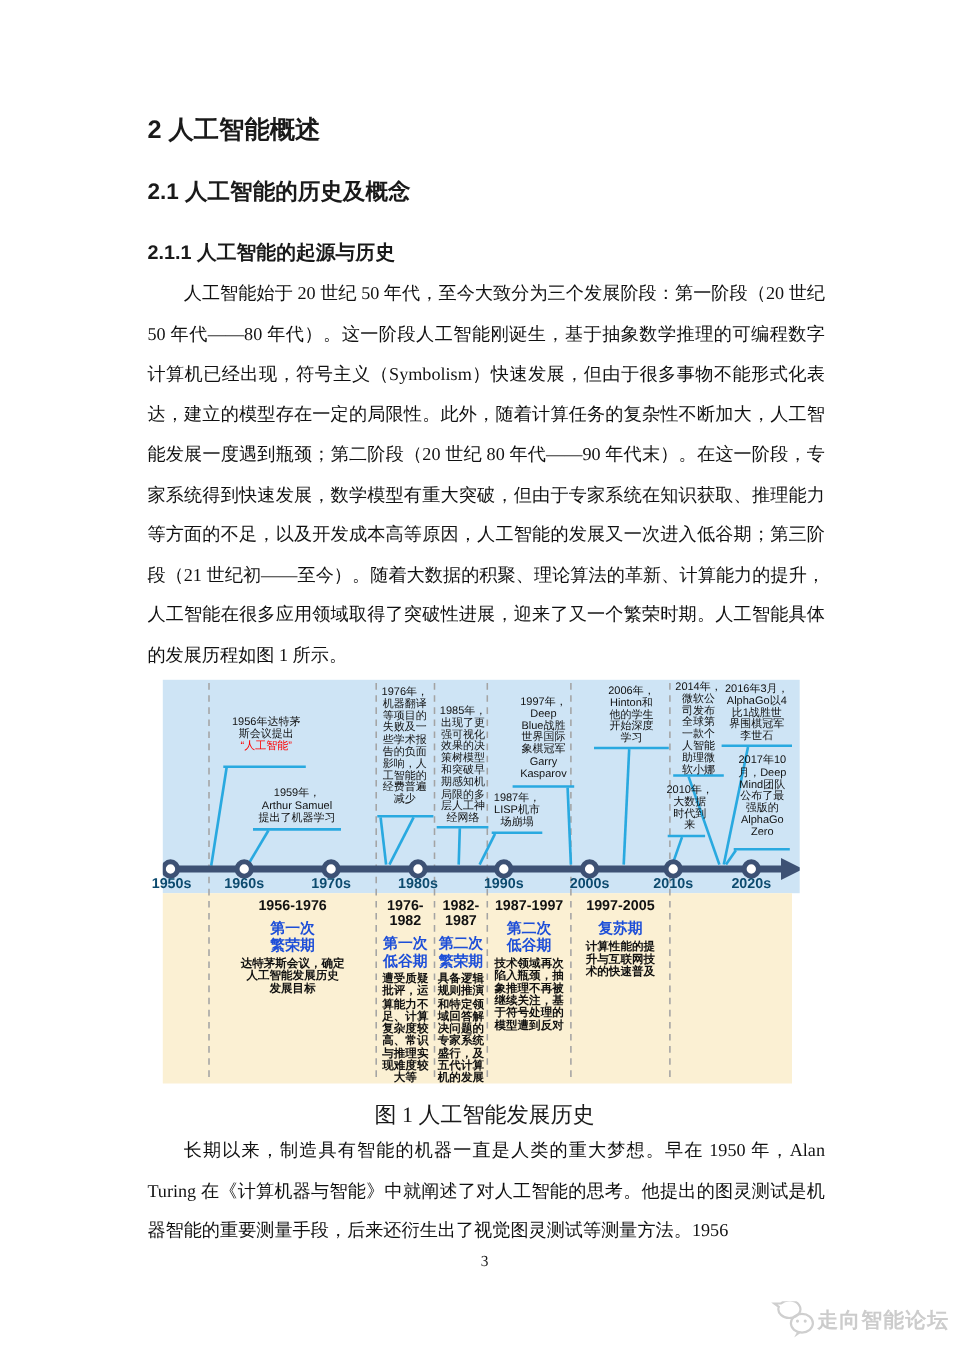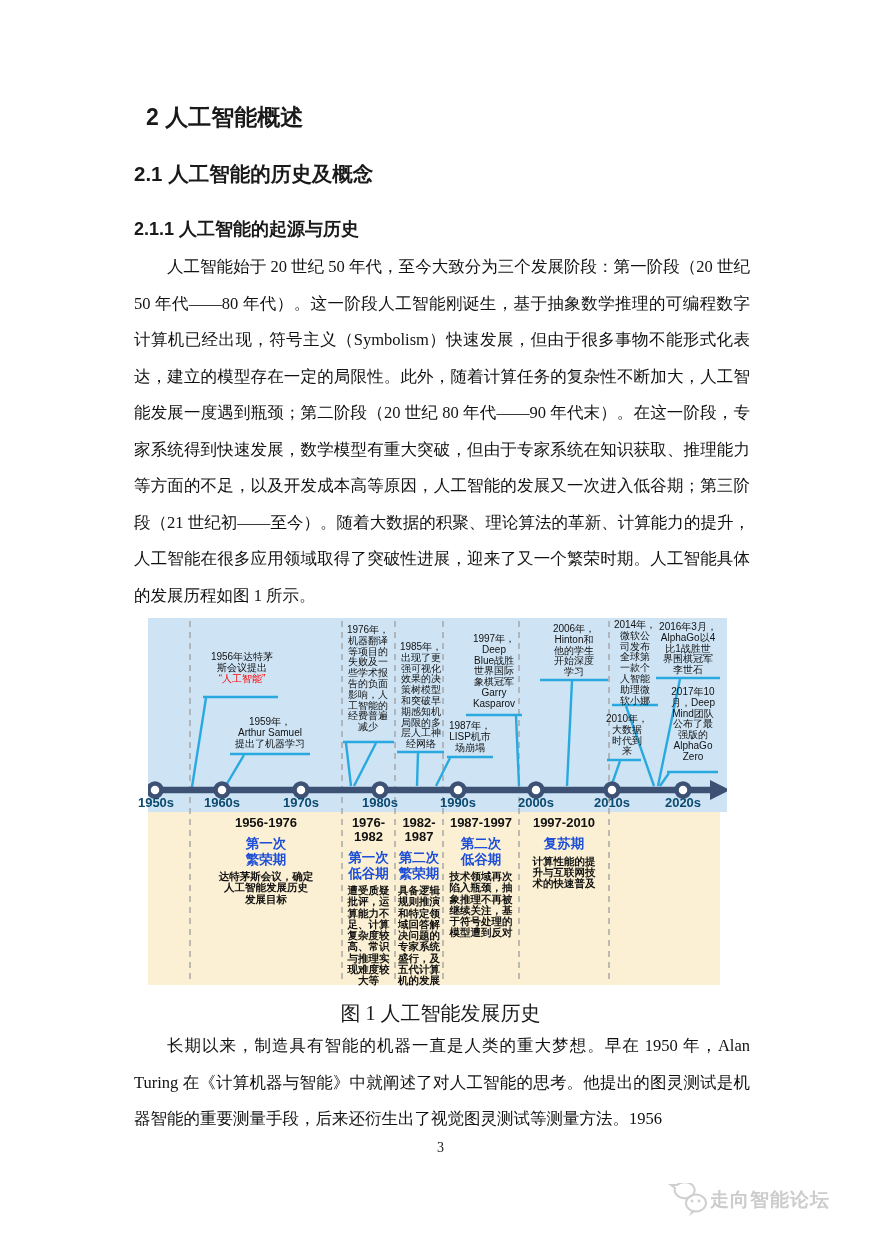--- a/index.html
+++ b/index.html
@@ -1,19 +1,19 @@
 <!DOCTYPE html>
 <html><head>
 <meta charset="utf-8">
 <style>
   html,body{margin:0;padding:0;background:#ffffff;}
   .page{position:relative;width:881px;height:1245px;background:#ffffff;overflow:hidden;
         font-family:"Liberation Serif",serif;color:#1a1a1a;}
   .abs{position:absolute;}
-  .h1{font-family:"Liberation Sans",sans-serif;font-weight:bold;font-size:23px;margin-left:12px;}
+  .h1{font-family:"Liberation Sans",sans-serif;font-weight:bold;font-size:23px;}
   .h2{font-family:"Liberation Sans",sans-serif;font-weight:bold;font-size:20.5px;}
   .h3{font-family:"Liberation Sans",sans-serif;font-weight:bold;font-size:18px;}
   .body-par{font-size:16.5px;line-height:36.5px;text-align:justify;text-indent:2em;
             width:616px;color:#111;}
   .caption{font-size:20px;text-align:center;width:881px;}
   .pagenum{font-size:14px;text-align:center;width:881px;}
 
   
   .figure{position:absolute;left:148px;top:618px;width:579px;height:370px;
           font-family:"Liberation Sans",sans-serif;}
@@ -27,21 +27,21 @@
   .decade{position:absolute;top:177px;width:56px;text-align:center;
           font-weight:bold;font-size:13px;color:#0c4a6e;}
   .period{position:absolute;top:198px;display:flex;flex-direction:column;align-items:center;}
   .py{font-weight:bold;font-size:13px;line-height:14px;text-align:center;white-space:pre-line;color:#111;}
   .pt{font-weight:bold;font-size:13.5px;line-height:15.5px;text-align:right;white-space:pre-line;
       color:#1d4ed8;margin-top:6px;}
   .pd{font-weight:bold;font-size:10.5px;line-height:11.3px;text-align:center;white-space:pre-line;
       color:#111;margin-top:4px;}
 
   
-  .watermark{position:absolute;left:668px;top:1183px;display:flex;align-items:center;
+  .watermark{position:absolute;left:701px;top:1183px;display:flex;align-items:center;
              font-family:"Liberation Sans",sans-serif;}
   .wm-text{font-size:19px;font-weight:bold;color:#cccccc;letter-spacing:1px;
            text-shadow:1px 1px 0 #ffffff;}
 </style>
 </head>
 <body>
 
 <div class="page">
 
   <div class="abs h1" style="left:134px;top:102px;">2 人工智能概述</div>
@@ -228,21 +228,21 @@
       <span class="pt">第二次
 低谷期</span>
       <span class="pd">技术领域再次
 陷入瓶颈，抽
 象推理不再被
 继续关注，基
 于符号处理的
 模型遭到反对</span>
     </div>
     <div class="period" style="left:371px;width:90px;">
-      <span class="py">1997-2010</span>
+      <span class="py">1997-2005</span>
       <span class="pt">复苏期</span>
       <span class="pd">计算性能的提
 升与互联网技
 术的快速普及</span>
     </div>
   </div>
 
   <div class="abs caption" style="left:0;top:1000px;">图 1  人工智能发展历史</div>
 
   <div class="abs body-par" style="left:134px;top:1028px;">长期以来，制造具有智能的机器一直是人类的重大梦想。早在 1950 年，Alan Turing 在《计算机器与智能》中就阐述了对人工智能的思考。他提出的图灵测试是机器智能的重要测量手段，后来还衍生出了视觉图灵测试等测量方法。1956</div>

